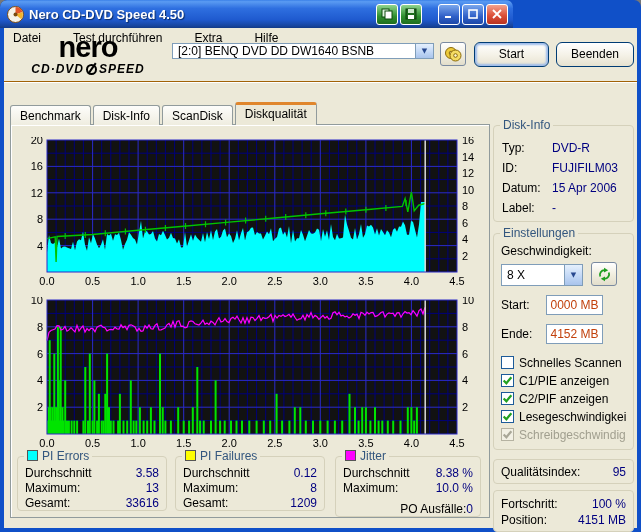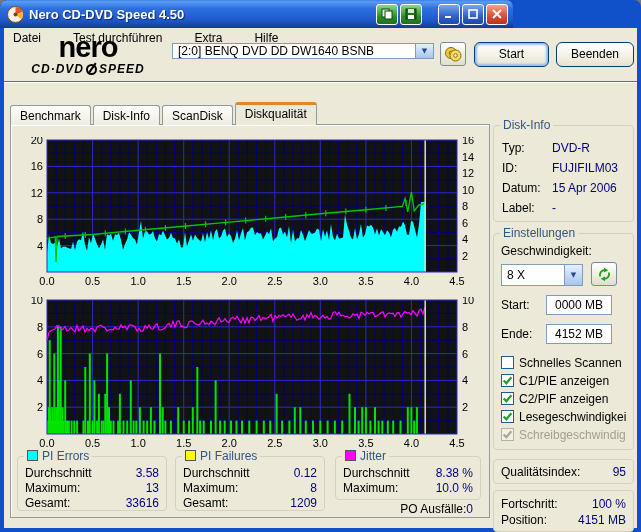--- a/index.html
+++ b/index.html
@@ -75,21 +75,21 @@
   .gb-diskinfo .kv-label{width:50px;}
   .gb-settings{margin-top:11px;padding:10px 7px 6px;}
   .speed-label{margin-bottom:4px;}
   .speed-row{display:flex;gap:8px;align-items:flex-end;}
   .speed-combo{position:relative;width:82px;height:22px;}
   .sq-btn{width:26px;height:24px;border:1px solid #7A8AA0;border-radius:3px;
           background:linear-gradient(180deg,#FFFFFF,#F0EDDE 55%,#E2DECB);
           display:flex;align-items:center;justify-content:center;box-sizing:border-box;}
   .mb-row{display:flex;align-items:center;margin-top:9px;}
   .mb-row .kv-label{width:45px;}
-  .tb-input{width:66px;height:20px;border:1px solid #7F9DB9;background:#fff;color:#000000;
+  .tb-input{width:57px;height:20px;border:1px solid #7F9DB9;background:#fff;color:#c2410c;
             text-align:center;line-height:18px;box-sizing:border-box;}
   .cb-list{margin-top:12px;}
   .cb-row{display:flex;height:15px;margin-top:3px;white-space:nowrap;overflow:hidden;}
   .cb-box{width:13px;height:13px;border:1px solid #1D5B99;background:#fff;margin-right:5px;flex:none;
           display:flex;align-items:center;justify-content:center;box-sizing:border-box;}
   .cb-row.disabled .cb-box{border-color:#B5B2A1;background:#F2F0E4;}
   .cb-row.disabled .cb-label{color:#A19F8F;}
   .gb-quality{margin-top:9px;height:25px;padding:0 7px;}
   .gb-quality .kv-row{height:23px;}
   .gb-progress{margin-top:6px;padding:5px 7px 3px;}
@@ -371,21 +371,21 @@
               <div class="kv-row">
                 <span class="kv-label">Maximum:</span>
                 <span class="kv-value">8</span>
               </div>
               <div class="kv-row">
                 <span class="kv-label">Gesamt:</span>
                 <span class="kv-value">1209</span>
               </div>
             </div>
         </div>
-        <div class="gb stat-gb" style="left:324px;top:331px;width:146px;height:44px;">
+        <div class="gb stat-gb" style="left:324px;top:331px;width:146px;height:61px;">
           <div class="gb-cap"><span class="swatch" id="sw-jit" style="background: rgb(255, 0, 255);"></span><span>Jitter</span></div>
           <div id="rows-jit">
               <div class="kv-row">
                 <span class="kv-label">Durchschnitt</span>
                 <span class="kv-value">8.38 %</span>
               </div>
               <div class="kv-row">
                 <span class="kv-label">Maximum:</span>
                 <span class="kv-value">10.0 %</span>
               </div>

